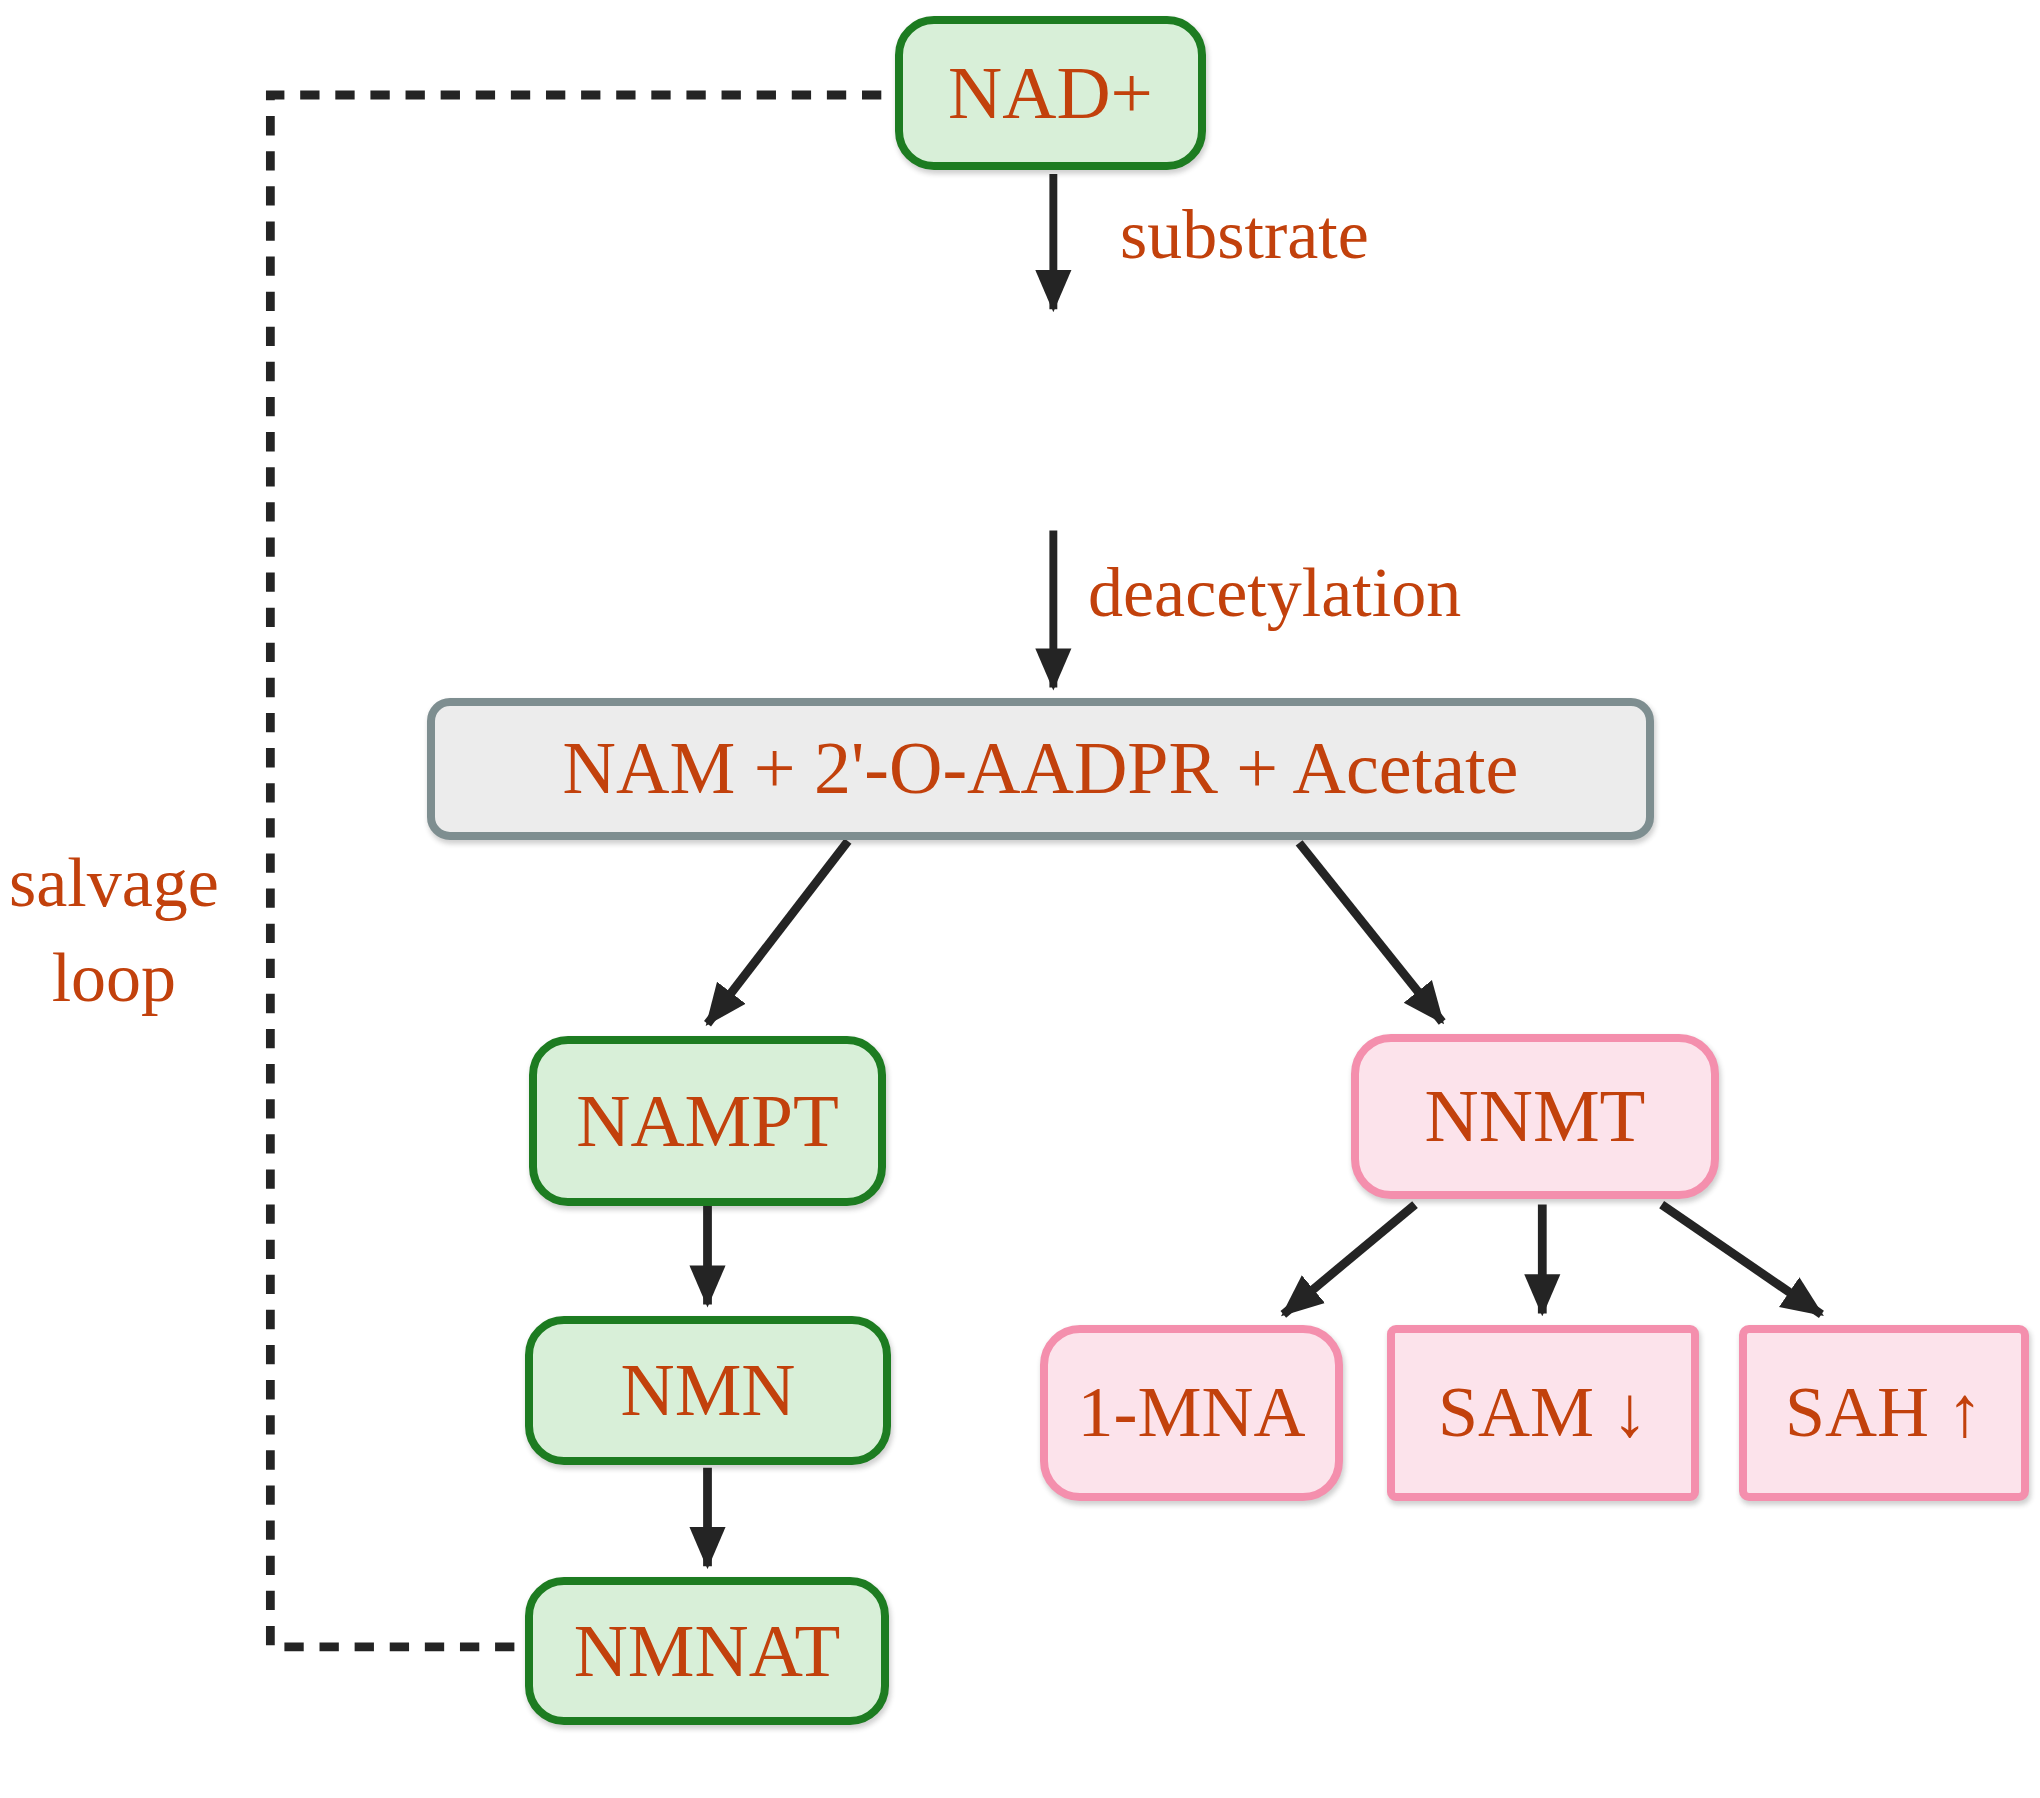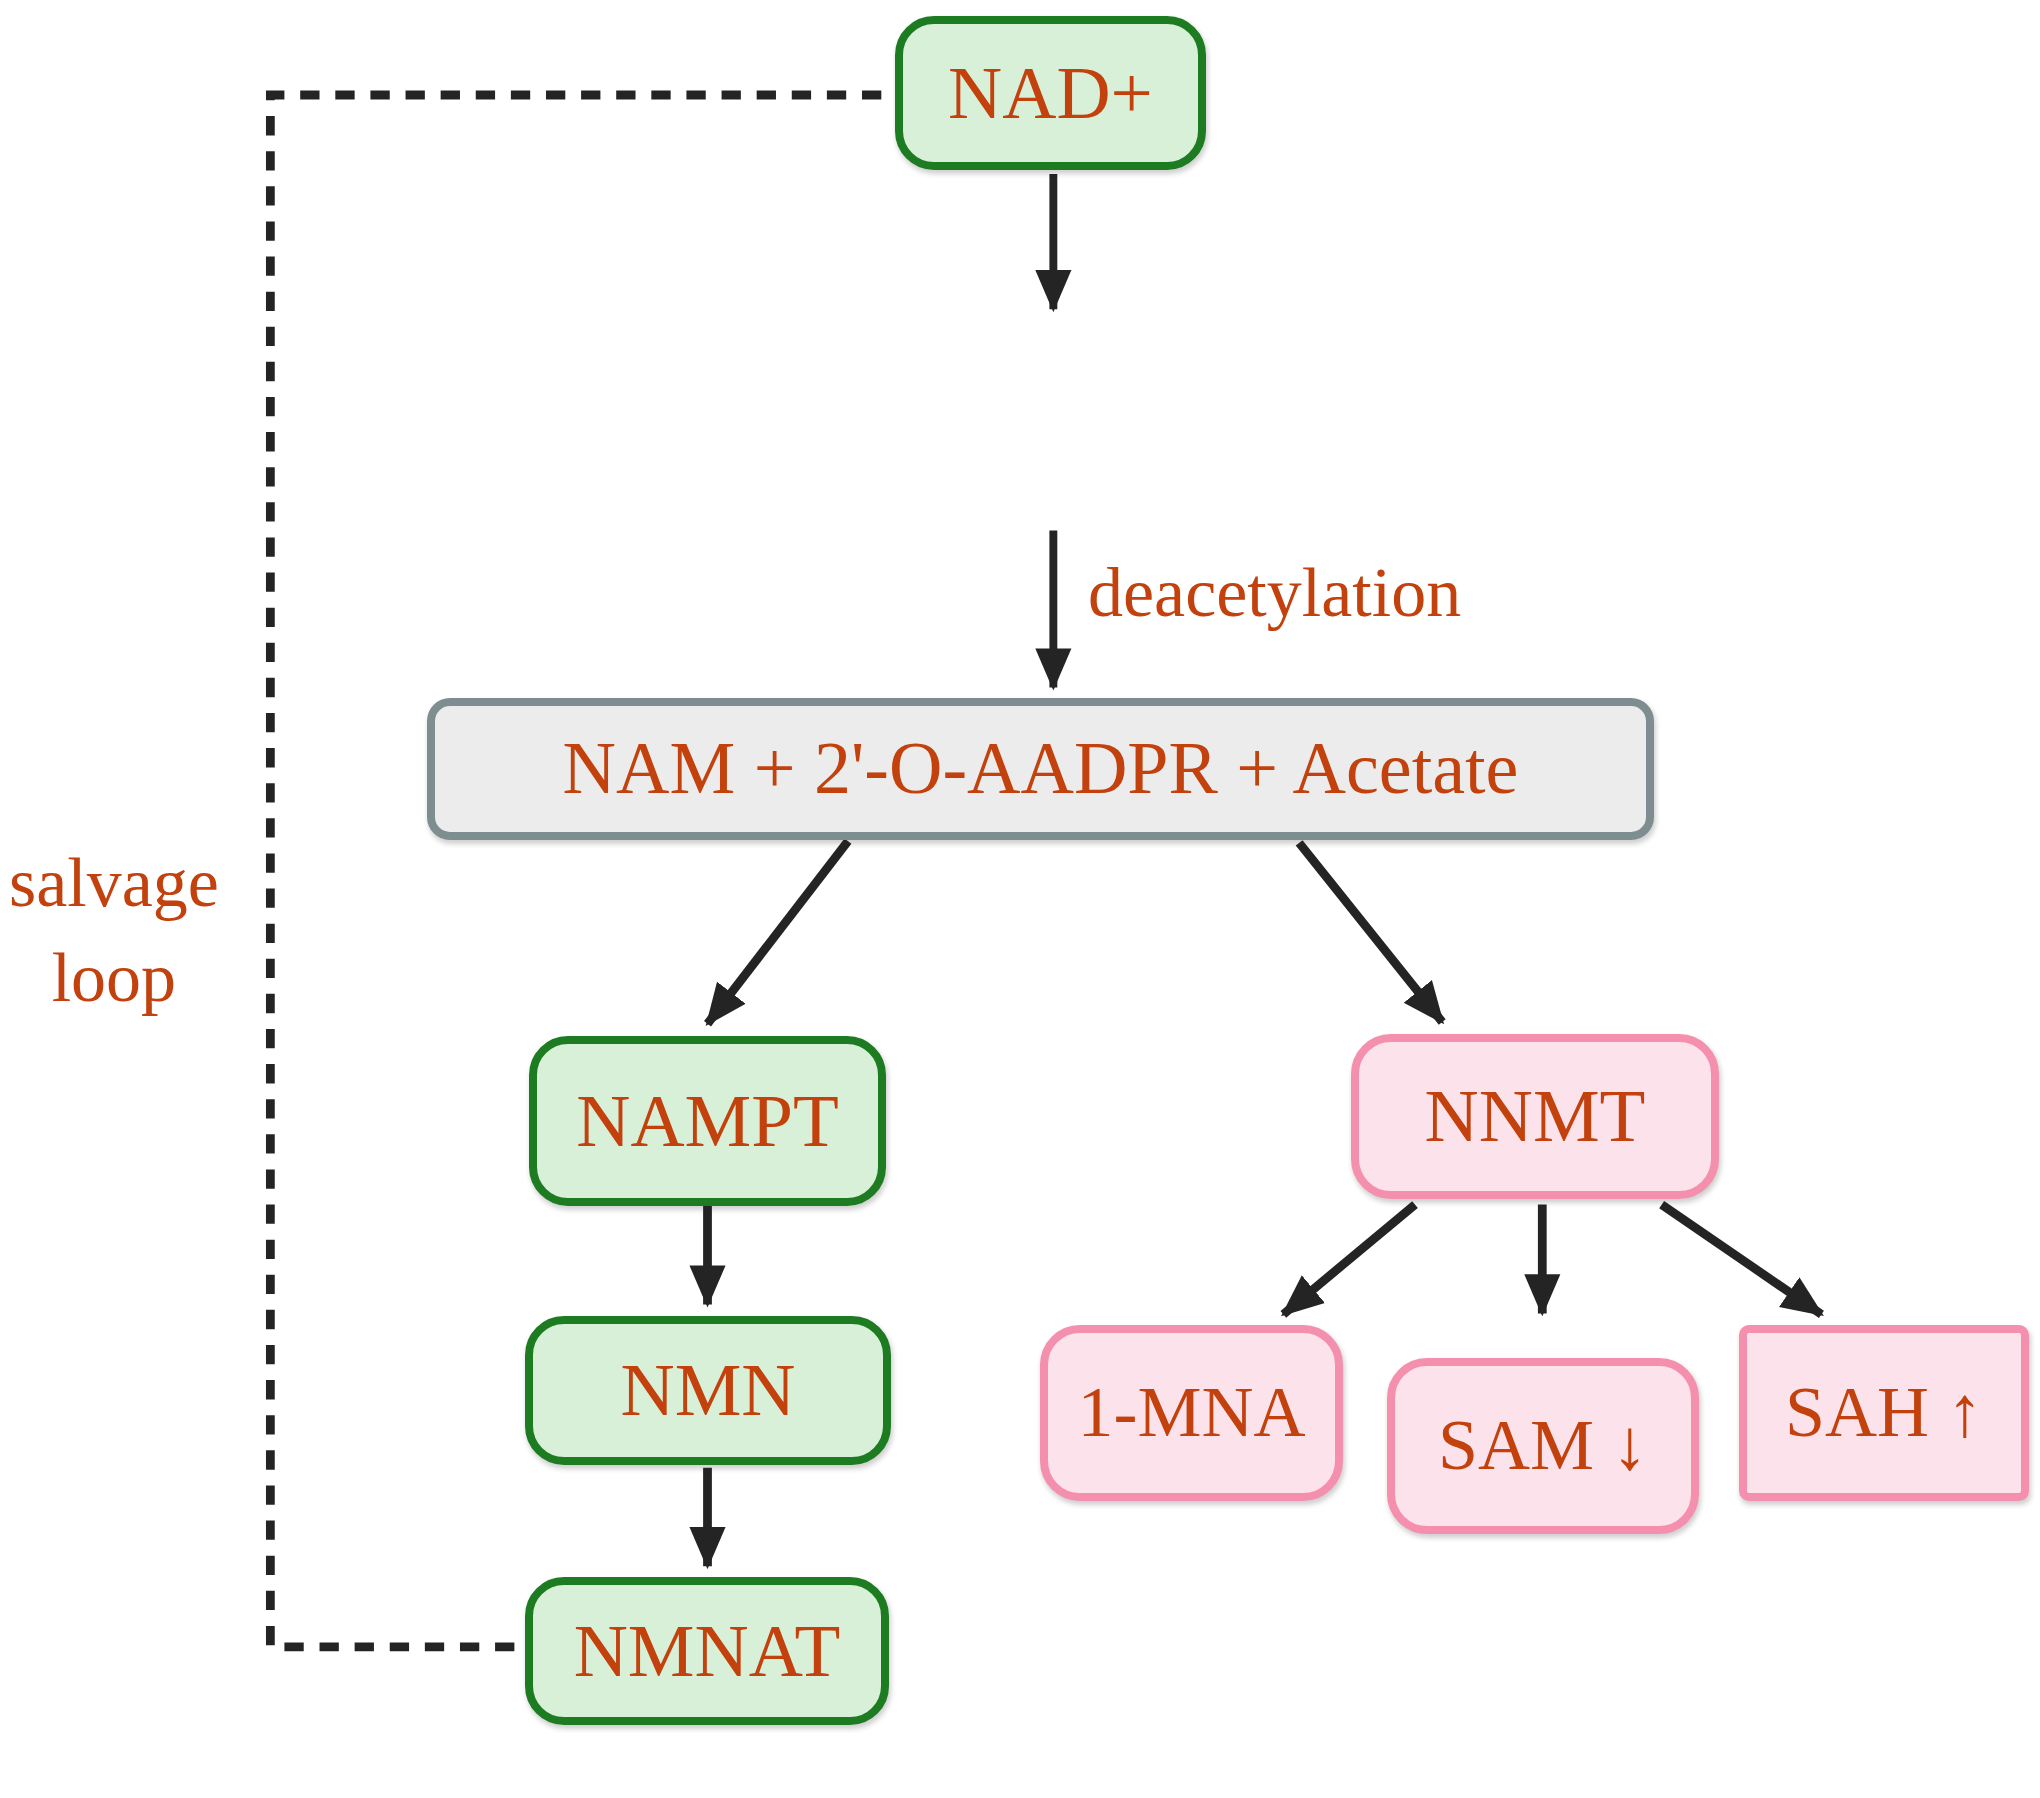--- a/index.html
+++ b/index.html
@@ -35,21 +35,21 @@
   .pink {background:var(--pink-fill); border:8.8px solid var(--pink-border);border-radius:40px;}
 
   #nad     {left:895px;top:16px;  width:311px;height:154px;}
   #sirt1   {left:794px; top:321px; width:496px;height:207px;font-size:68px;line-height:1.18;}
   #products{left:427px; top:698px; width:1227px;height:142px;font-size:74px;}
   #nampt   {left:529px; top:1036px;width:357px;height:170px;}
   #nmn     {left:525px; top:1316px;width:366px;height:149px;}
   #nmnat   {left:525px; top:1577px;width:364px;height:148px;}
   #nnmt    {left:1351px;top:1034px;width:368px;height:165px;}
   #mna     {left:1040px;top:1325px;width:303px;height:176px;font-size:72px;}
-  #sam     {left:1387px;top:1358px;width:312px;height:176px;font-size:72px;}
+  #sam     {left:1387px;top:1325px;width:312px;height:176px;font-size:72px;border-radius:9px;}
   #sah     {left:1739px;top:1325px;width:290px;height:176px;font-size:72px;border-radius:10px;}
 
   .edge-label{
     position:absolute;
     font-size:70px;
     white-space:nowrap;
   }
   #lbl-substrate    {left:1120px;top:195px;}
   #lbl-deacetylation{left:1088px;top:553px;}
   #lbl-salvage{
@@ -112,20 +112,21 @@
   </div>
 
   <div class="box pink" id="sam">
     <span>SAM ↓</span>
   </div>
 
   <div class="box pink" id="sah">
     <span>SAH ↑</span>
   </div>
 
+  <div class="edge-label" id="lbl-substrate">substrate</div>
 
   <div class="edge-label" id="lbl-deacetylation">deacetylation</div>
 
   <div class="edge-label" id="lbl-salvage">
     <div>salvage</div>
     <div>loop</div>
   </div>
 
 </div>
 

